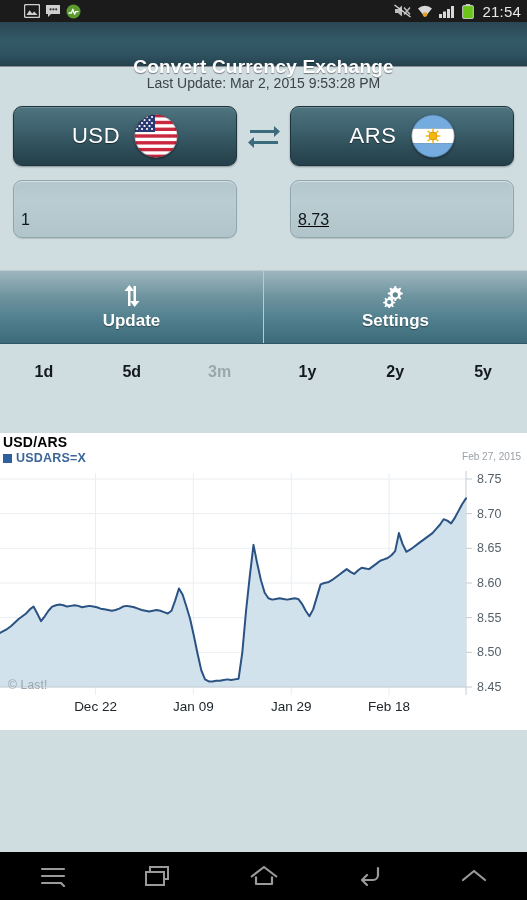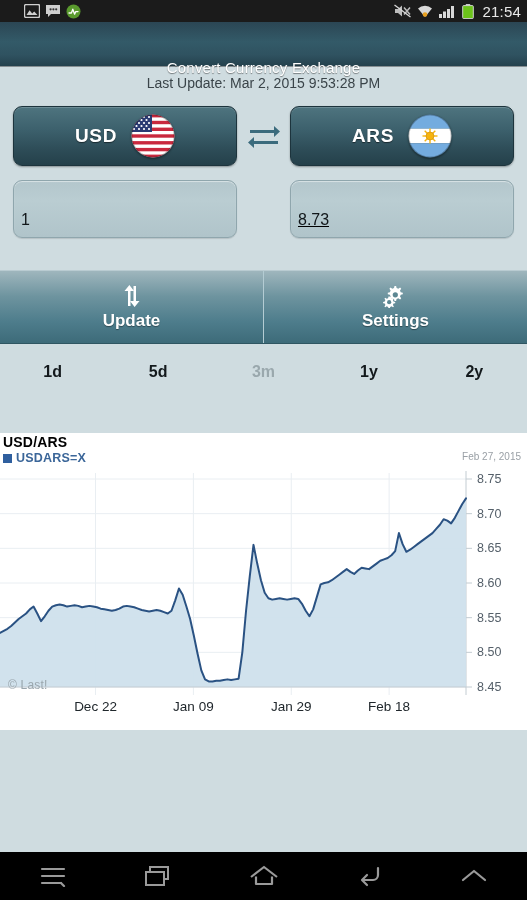--- a/index.html
+++ b/index.html
@@ -22,21 +22,21 @@
   .sb-clock{color:#e8e8e8;font-size:15px;letter-spacing:.2px;padding-left:2px;}
 
   
   .titlebar{
     position:absolute;top:22px;left:0;width:527px;height:44px;
     background:linear-gradient(to bottom,#2b4654 0%,#335a68 45%,#2f5260 75%,#24414d 100%);
     display:flex;align-items:center;justify-content:center;
     box-shadow:0 1px 0 rgba(0,0,0,.35);
   }
   .titlebar span{
-    color:#ffffff;font-size:15px;font-weight:normal;letter-spacing:.2px;
+    color:#ffffff;font-size:19px;font-weight:bold;letter-spacing:.2px;
     text-shadow:0 1px 1px rgba(0,0,0,.45);
     margin-top:46px;
   }
 
   
   .lastupdate{
     position:absolute;top:66px;left:0;width:527px;height:34px;
     display:flex;align-items:center;justify-content:center;
     color:#3a4449;font-size:14px;
   }
@@ -47,21 +47,21 @@
     position:absolute;top:0;height:58px;width:222px;
     border-radius:9px;
     background:linear-gradient(to bottom,#4e747f 0%,#3c606c 40%,#2e4d58 72%,#24404a 100%);
     border:1px solid #1d343d;
     box-shadow:0 1px 2px rgba(0,0,0,.35), inset 0 1px 0 rgba(255,255,255,.18);
     display:flex;align-items:center;justify-content:center;gap:14px;
   }
   .curr-btn.left{left:13px;}
   .curr-btn.right{left:290px;}
   .curr-code{
-    color:#ffffff;font-size:19px;font-weight:bold;letter-spacing:.6px;
+    color:#ffffff;font-size:22px;font-weight:normal;letter-spacing:.6px;
     text-shadow:0 1px 1px rgba(0,0,0,.5);
   }
   .flag{width:44px;height:44px;border-radius:50%;overflow:hidden;
         box-shadow:0 1px 2px rgba(0,0,0,.4);display:block;}
 
   .swapicon{position:absolute;left:246px;top:14px;width:36px;height:30px;}
   .refreshicon{position:absolute;left:247px;top:88px;width:34px;height:34px;}
 
   
   .amt-row{position:absolute;top:180px;left:0;width:527px;height:58px;}
@@ -317,20 +317,21 @@
       <span class="act-label">Settings</span>
     </div>
   </div>
 
   <div class="ranges">
     <div class="range">1d</div>
     <div class="range">5d</div>
     <div class="range disabled">3m</div>
     <div class="range">1y</div>
     <div class="range">2y</div>
+    <div class="range">5y</div>
   </div>
 
   <div class="chartwrap">
     <div class="ch-title">USD/ARS</div>
     <div class="ch-legend">
       <span class="sq"></span>
       <span>USDARS=X</span>
     </div>
     <div class="ch-date">Feb 27, 2015</div>
     <svg class="ch-plot" id="plot" viewBox="0 0 527 259" preserveAspectRatio="none">

